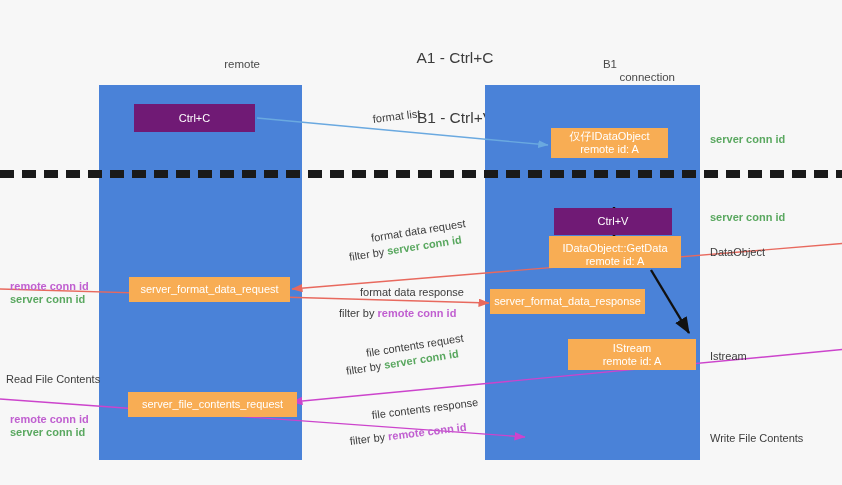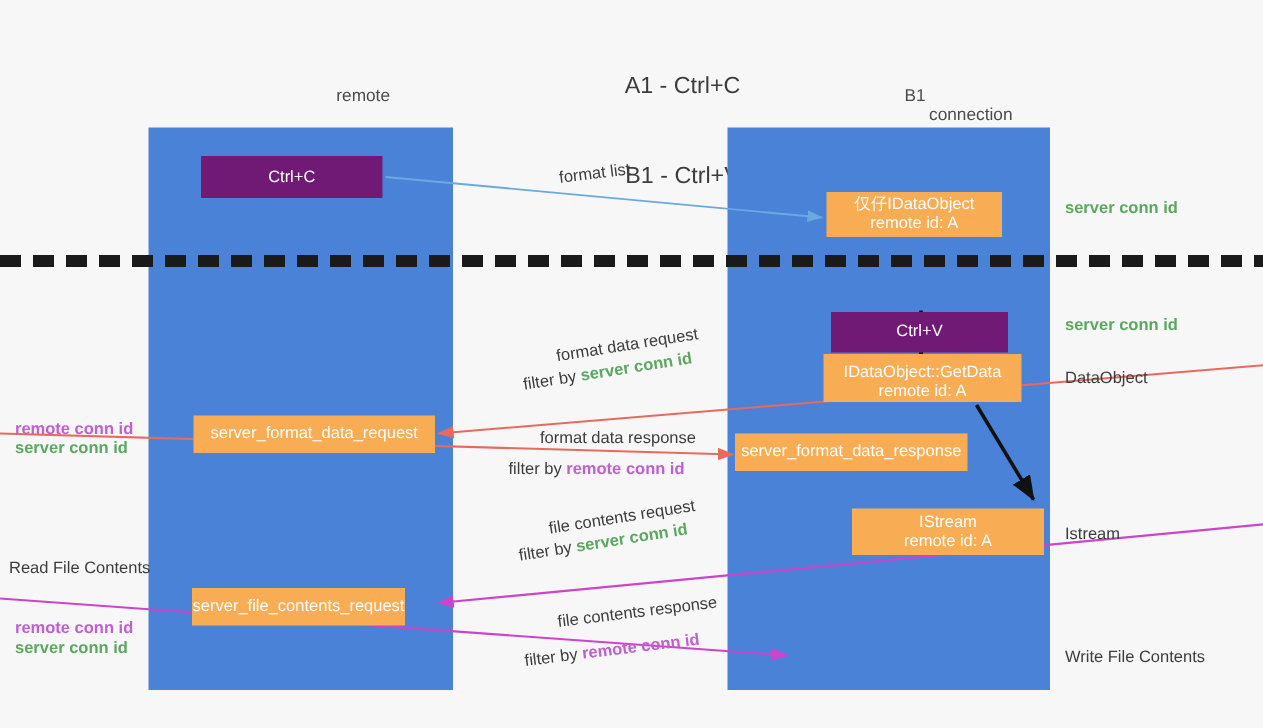--- a/index.html
+++ b/index.html
@@ -173,21 +173,21 @@
 
   <div class="abs box orange" style="left:490px; top:289px; width:155px; height:25px;text-align:center;">
     <span class="l1">server_format_data_response</span>
   </div>
 
   <div class="abs box orange" style="left:568px; top:339px; width:128px; height:31px;">
     <span class="l1">IStream</span>
     <span class="l2">remote id: A</span>
   </div>
 
-  <div class="abs box orange" style="left:128px; top:392px; width:142px; height:25px;">
+  <div class="abs box orange" style="left:128px; top:392px; width:169px; height:25px;">
     <span class="l1">server_file_contents_request</span>
   </div>
 
 
   <div class="abs arr-label rot-b" style="left:372px; top:112px;">
     <span>format list</span>
   </div>
 
   <div class="abs arr-label rot-a" style="left:370px; top:231px;">
     <span>format data request</span>

